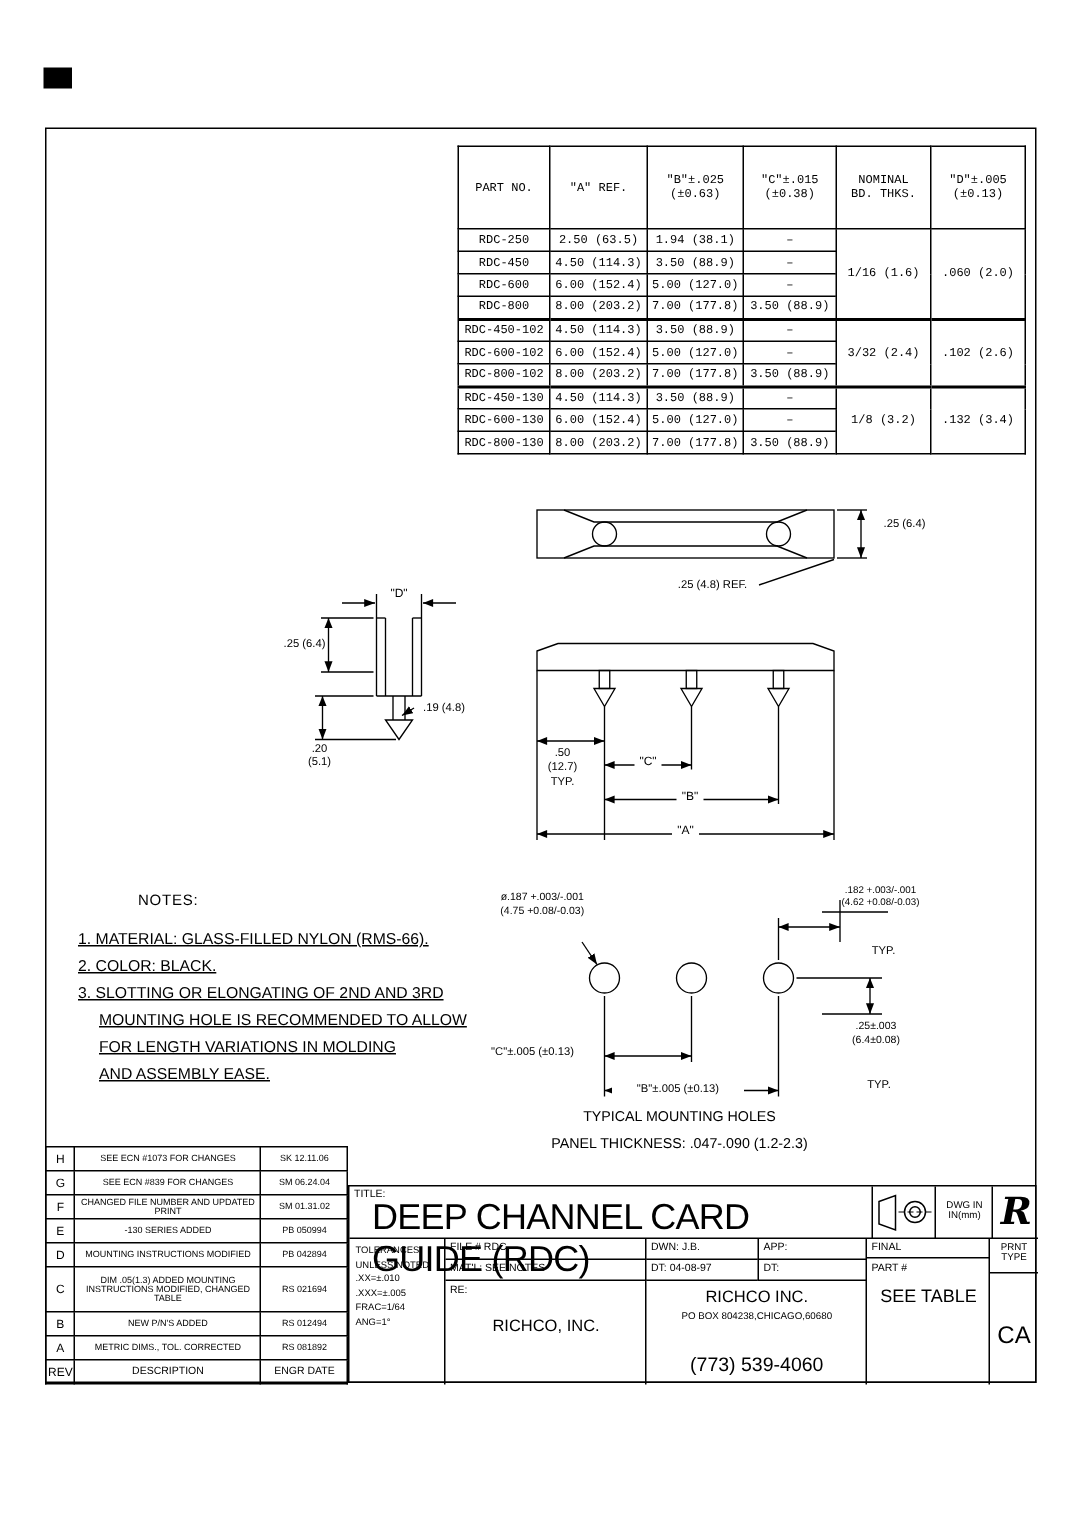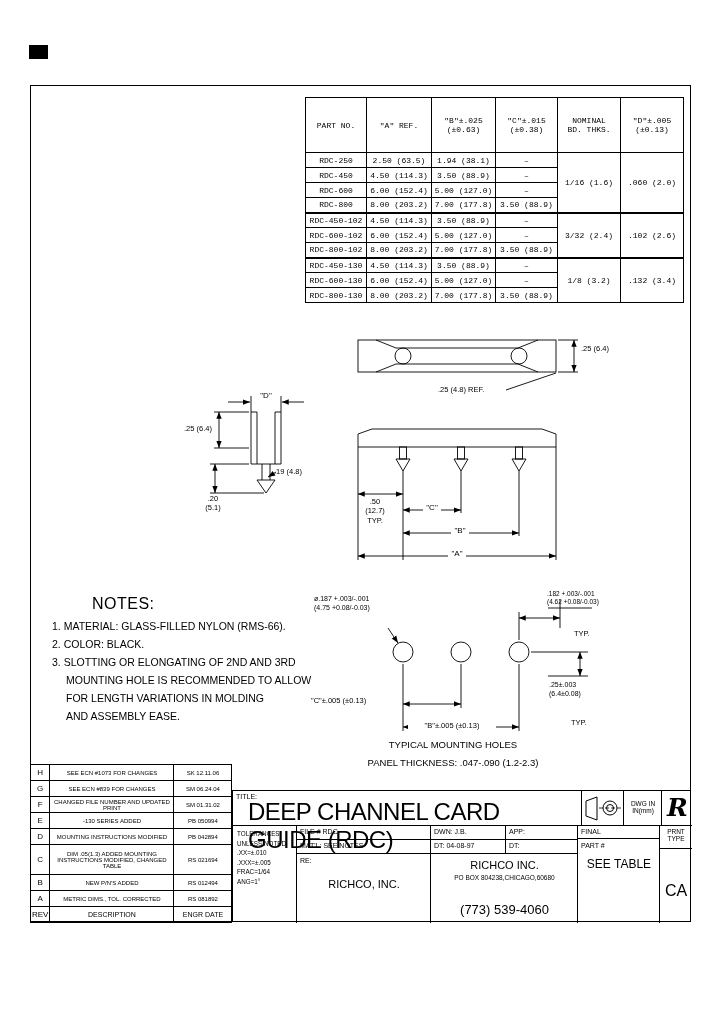--- a/index.html
+++ b/index.html
@@ -3,41 +3,41 @@
 <meta charset="utf-8">
 <style>
   * { margin:0; padding:0; box-sizing:border-box; }
   html,body { width:720px; height:1012px; background:#fff; color:#000;
     font-family:"Liberation Sans", sans-serif; }
   .sheet { position:absolute; left:0; top:0; width:720px; height:1012px; background:#fff; }
   .abs { position:absolute; }
   .frame { position:absolute; left:30px; top:85px; width:661px; height:837px; border:1.5px solid #000; }
   .regmark { position:absolute; left:29px; top:45px; width:19px; height:14px; background:#000; }
   svg.lines { position:absolute; left:0; top:0; width:720px; height:1012px; }
-  .L { position:absolute; font-size:8px; line-height:1.25; white-space:pre-line; }
+  .L { position:absolute; font-size:8px; line-height:1.25; white-space:pre-line;text-align:center; }
   .C { text-align:center; }
   .wbg { background:#fff; }
   
   table { border-collapse:collapse; table-layout:fixed; }
   .parts { position:absolute; left:305px; top:97px; }
   .parts th, .parts td { border:1px solid #000; font-size:8px; font-weight:normal;
     text-align:center; vertical-align:middle; padding:0 1px; white-space:pre-line; overflow:hidden;font-family:Liberation Mono, monospace; }
   .parts th { height:55px; }
   .parts td { height:15px; }
   .parts tr.gs td { border-top-width:2px; }
   
   .rev { position:absolute; left:30px; top:764px; }
   .rev td { border:1px solid #000; font-size:6px; text-align:center; vertical-align:middle;
     padding:0 1px; height:16px; overflow:hidden; }
   .rev td.rl { font-size:8px; }
   .rev tr.tall td { height:30px; }
   
-  .note-h { position:absolute; font-size:16px; letter-spacing:0.5px;padding-left:48px; }
+  .note-h { position:absolute; font-size:10px; letter-spacing:0.5px;padding-left:48px; }
   .note-item { position:absolute; font-size:10.5px; line-height:18px; white-space:pre-line;
-    padding-left:14px; text-indent:-14px; width:270px; }
+    padding-left:14px; text-indent:-14px; width:270px;text-decoration:underline; }
   
   .tb { position:absolute; left:232px; top:790px; width:459px; height:132px; border:1.5px solid #000; }
   .tb .cell { position:absolute; }
   .tb .bl { border-left:1px solid #000; }
   .tb .bb { border-bottom:1px solid #000; }
   .tb .br { border-right:1px solid #000; }
   .sm { font-size:7px; }
   .logo-r { font-family:"DejaVu Serif", serif; font-style:italic; font-weight:bold; font-size:25px; }
 </style>
 </head>

